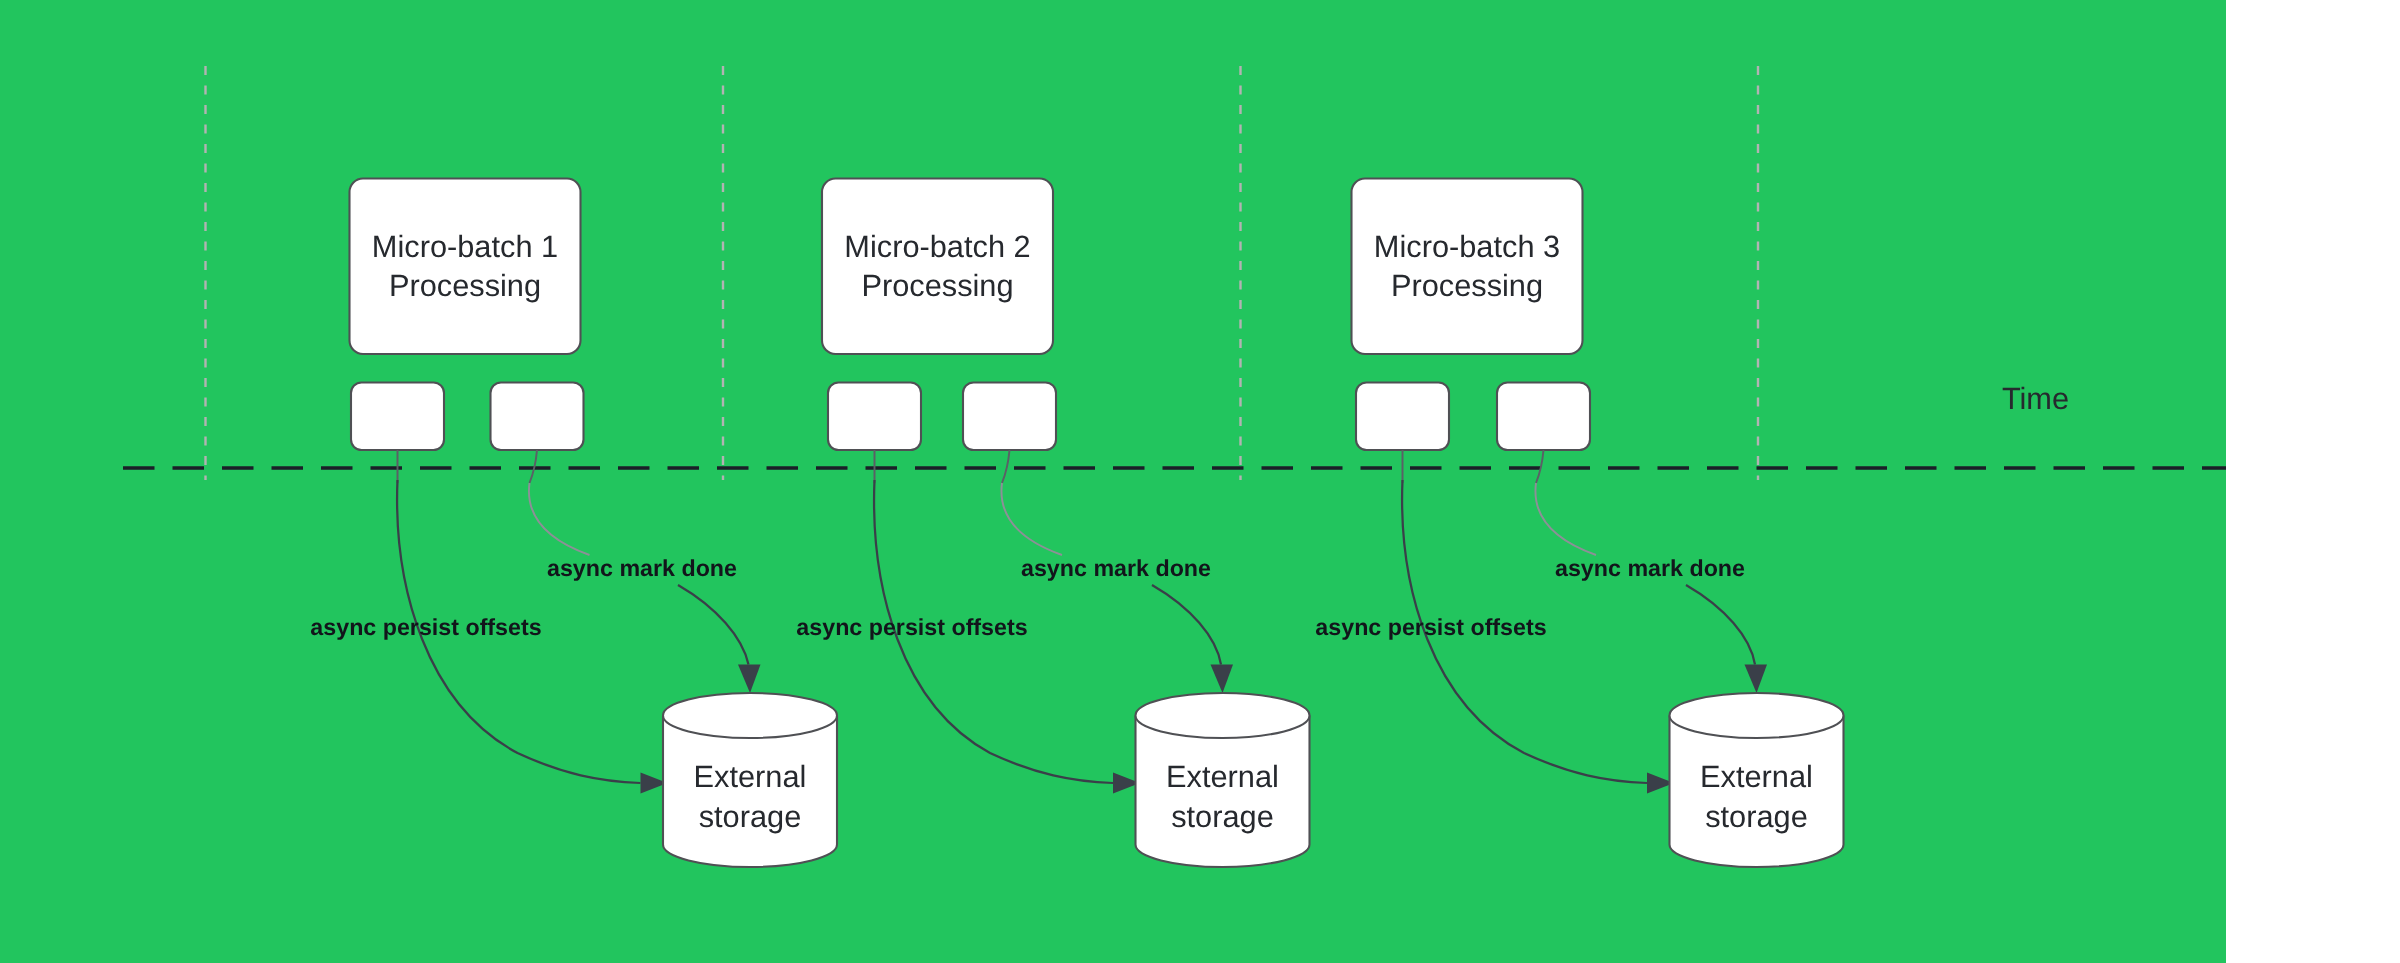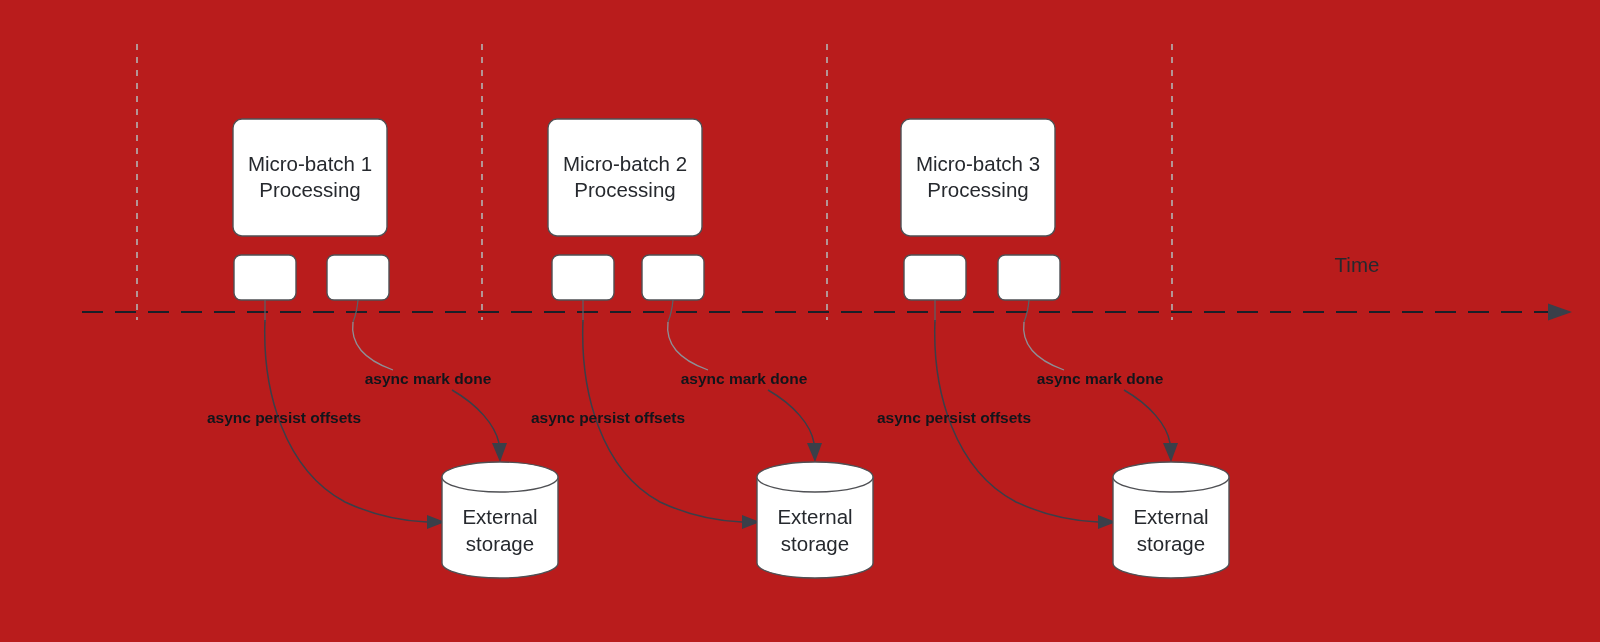--- a/index.html
+++ b/index.html
@@ -6,23 +6,23 @@
   html, body {
     margin: 0;
     padding: 0;
     background: #ffffff;
   }
   body {
     font-family: "Liberation Sans", sans-serif;
   }
   #diagram-root {
     position: relative;
-    width: 1600px;
+    width: 1484px;
     height: 642px;
-    background: #b91c1c;
+    background: #22c55e;
     overflow: hidden;
   }
   #diagram-svg {
     position: absolute;
     left: 0;
     top: 0;
     width: 1600px;
     height: 642px;
     display: block;
   }

